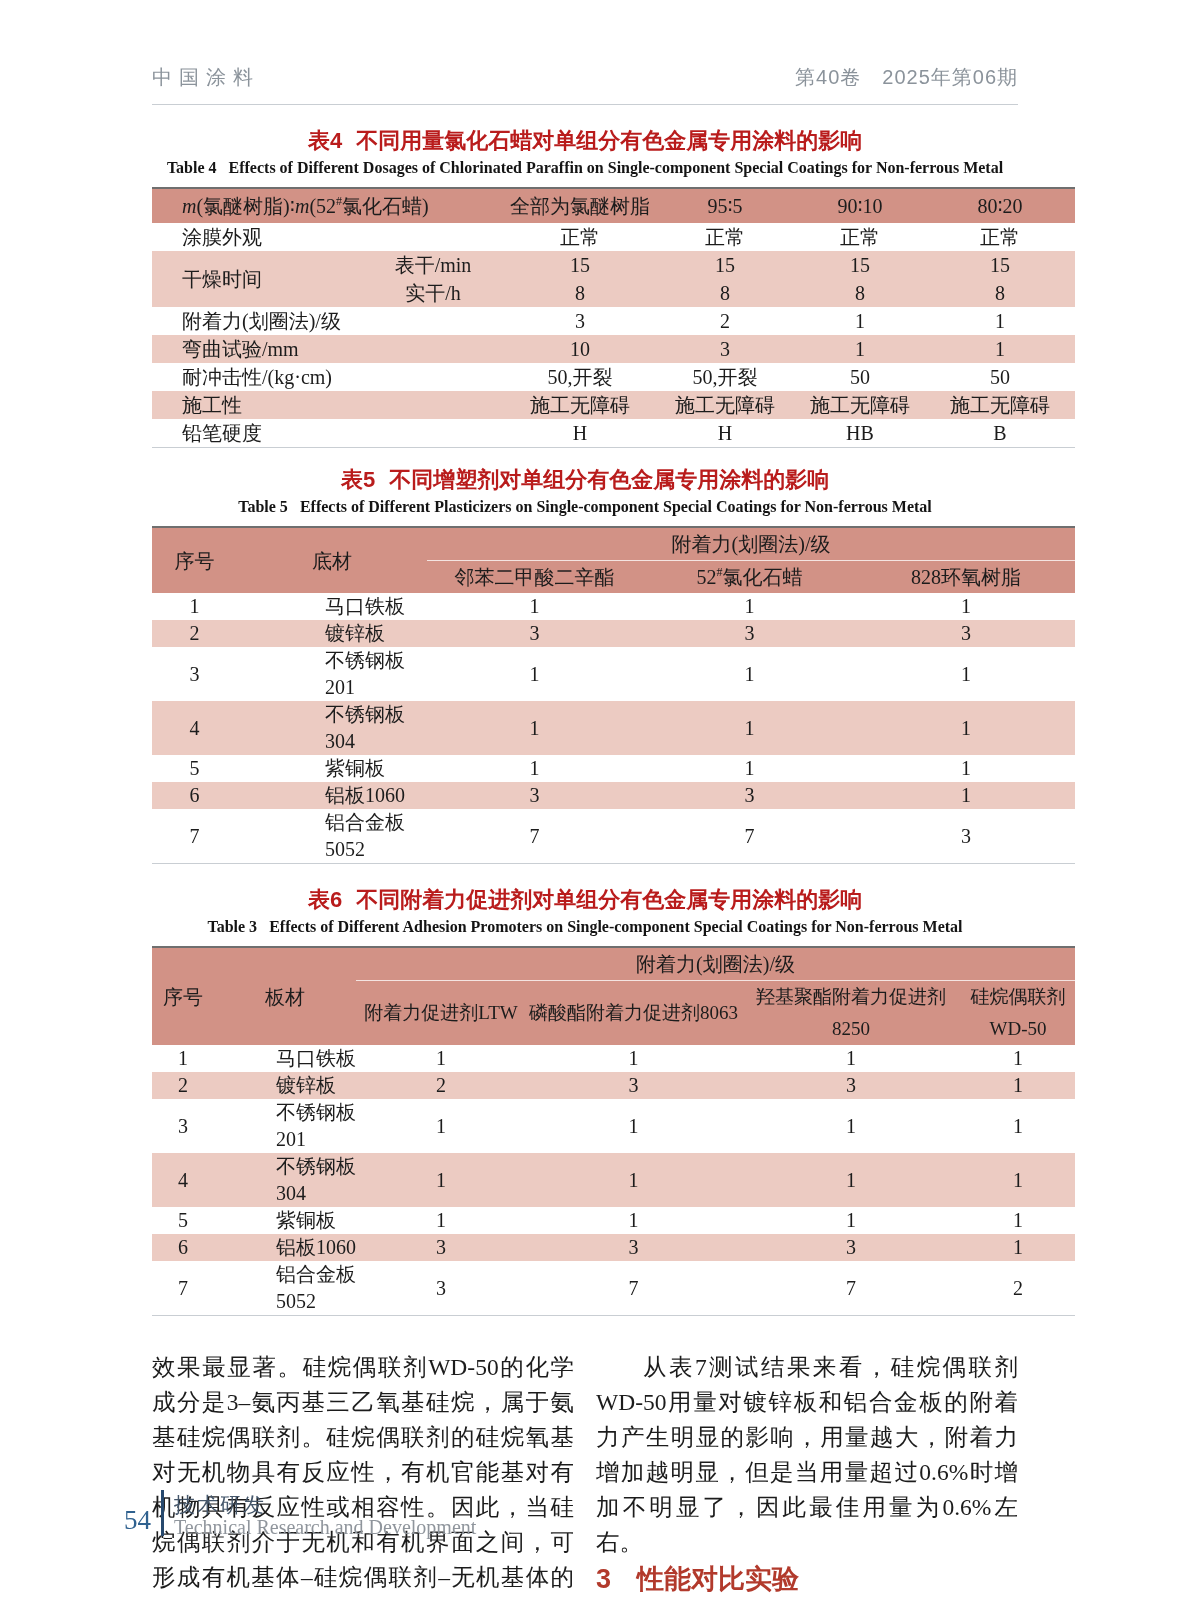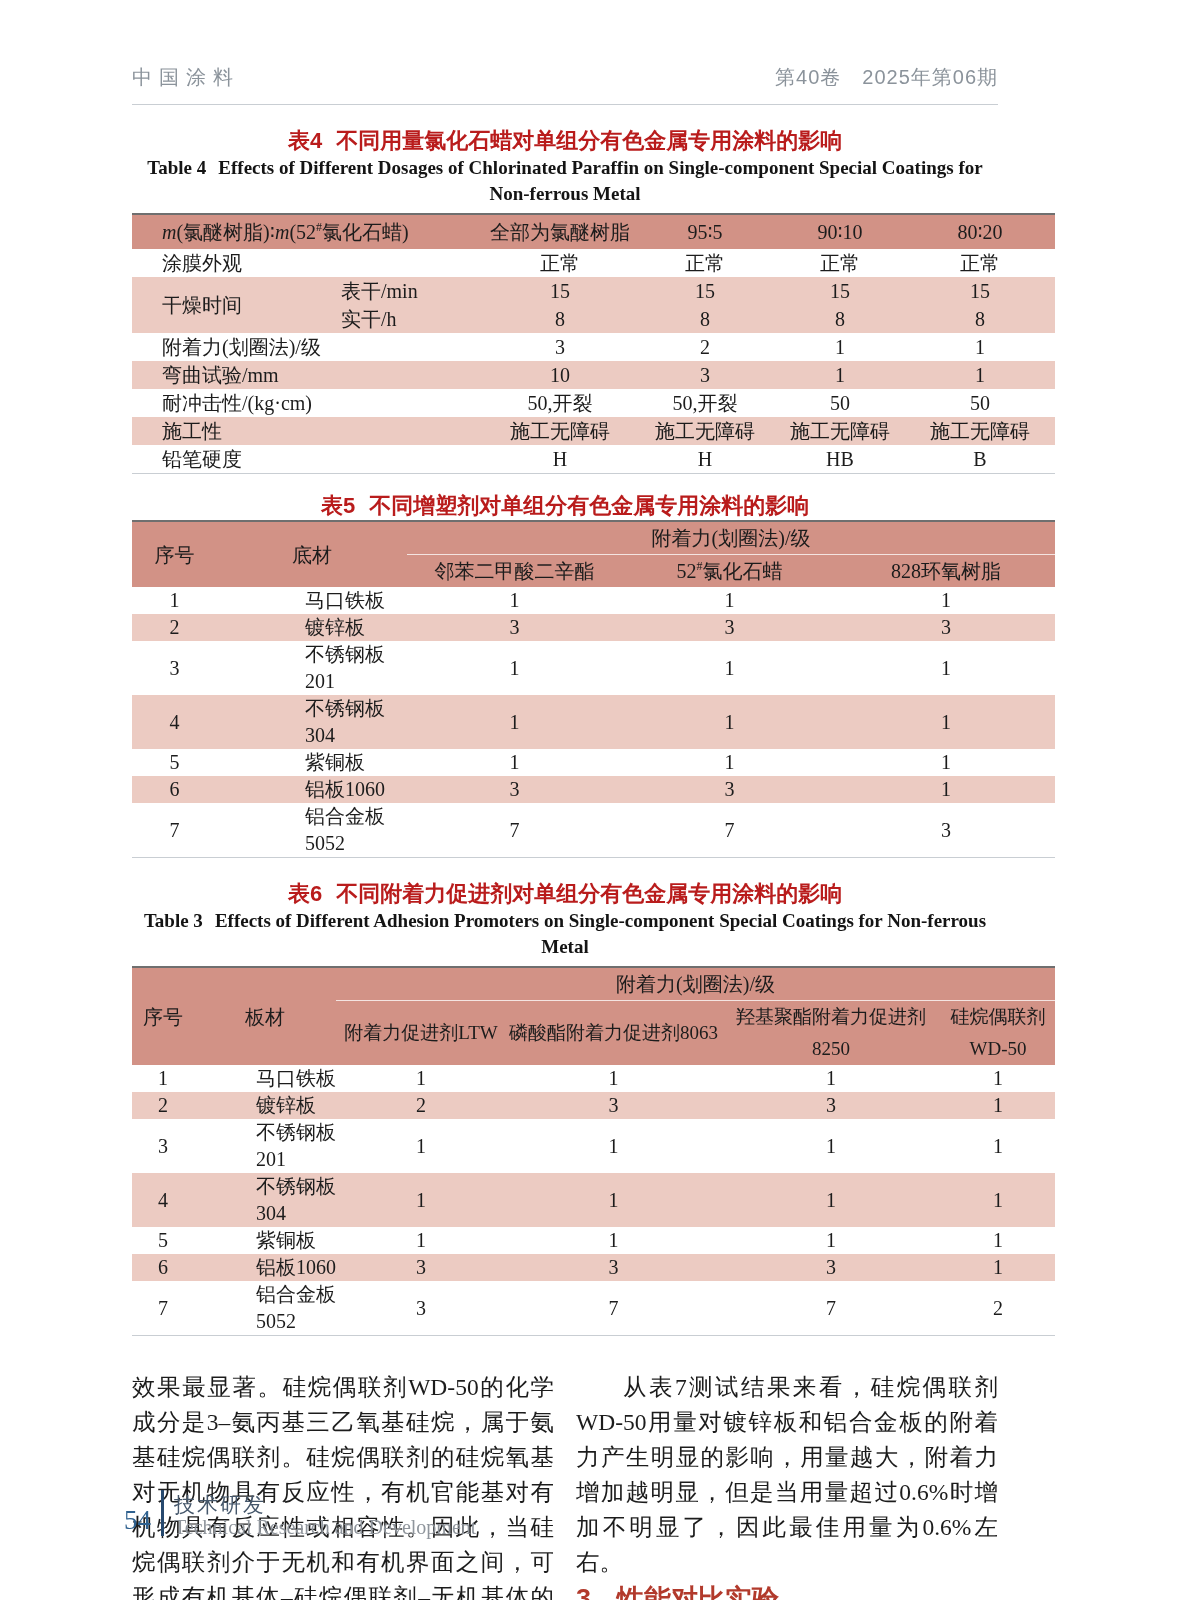--- a/index.html
+++ b/index.html
@@ -1,44 +1,44 @@
 <!DOCTYPE html>
 <html><head>
 <meta charset="utf-8">
 <style>
   html,body{margin:0;padding:0;background:#ffffff;}
   .page{position:relative;width:1130px;height:1600px;background:#ffffff;overflow:hidden;
-        font-family:"Liberation Serif","DejaVu Serif",serif;color:#1c1c1c;}
+        font-family:"Liberation Serif","DejaVu Serif",serif;color:#1c1c1c;padding-left:20px;}
   .content{margin:0 132px;}
 
   
   .pagehead{padding-top:64px;padding-bottom:13px;border-bottom:1px solid #c9ced3;
             display:flex;justify-content:space-between;align-items:flex-end;
             font-family:"Liberation Sans","DejaVu Sans",sans-serif;
             font-size:20px;color:#8b939b;}
   .journal{letter-spacing:7px;}
   .issue{letter-spacing:1px;}
 
   
   .ttl-cn{margin-top:22px;text-align:center;font-family:"Liberation Sans","DejaVu Sans",sans-serif;
           font-weight:bold;font-size:22px;color:#b91c1c;line-height:28px;}
   .ttl-cn .no{margin-right:14px;}
   .ttl-en{text-align:center;font-family:"Liberation Serif","DejaVu Serif",serif;
-          font-weight:bold;font-size:19px;line-height:26px;margin-bottom:6px;color:#141414;}
+          font-weight:bold;font-size:16px;line-height:26px;margin-bottom:6px;color:#141414;}
   .ttl-en .no{margin-right:12px;}
 
   
   table{width:100%;border-collapse:collapse;table-layout:fixed;
         border-top:2px solid #6f6f6f;border-bottom:1px solid #c9ced3;
         font-size:20px;color:#1c1c1c;}
   td,th{padding:0;font-weight:normal;text-align:center;height:28px;line-height:28px;}
   .salmon{background:#d29286;}
   .pink{background:#eccbc2;}
   .lab{text-align:left;padding-left:30px;}
-  .sublab{text-align:left;padding-left:4px;}
+  .sublab{text-align:center;padding-left:4px;}
   sup{font-size:12px;vertical-align:super;line-height:0;}
   i.mvar{font-style:italic;}
 
   #t4 td{height:28px;}
   #t4 tr.hd td{height:34px;line-height:34px;}
 
   .spanhead{border-bottom:1px solid rgba(255,255,255,0.75);height:32px;line-height:32px;}
   #t5 tr.sub td,#t6 tr.sub td{height:32px;line-height:32px;}
   #t6 tr.sub td{font-size:19px;}
   #t5 .name{text-align:left;padding-left:88px;}
@@ -153,20 +153,23 @@
         <td>H</td>
         <td>HB</td>
         <td>B</td>
       </tr>
     </tbody>
       </table>
 
     <div class="ttl-cn" style="margin-top:18px;">
       <span class="no">表5</span><span>不同增塑剂对单组分有色金属专用涂料的影响</span>
     </div>
+    <div class="ttl-en">
+      <span class="no">Table 5</span><span>Effects of Different Plasticizers on Single-component Special Coatings for Non-ferrous Metal</span>
+    </div>
 
     <table id="t5">
       <colgroup>
           <col style="width:85px">
           <col style="width:190px">
           <col style="width:215px">
           <col style="width:215px">
           <col style="width:218px">
         </colgroup>
       <tbody>

